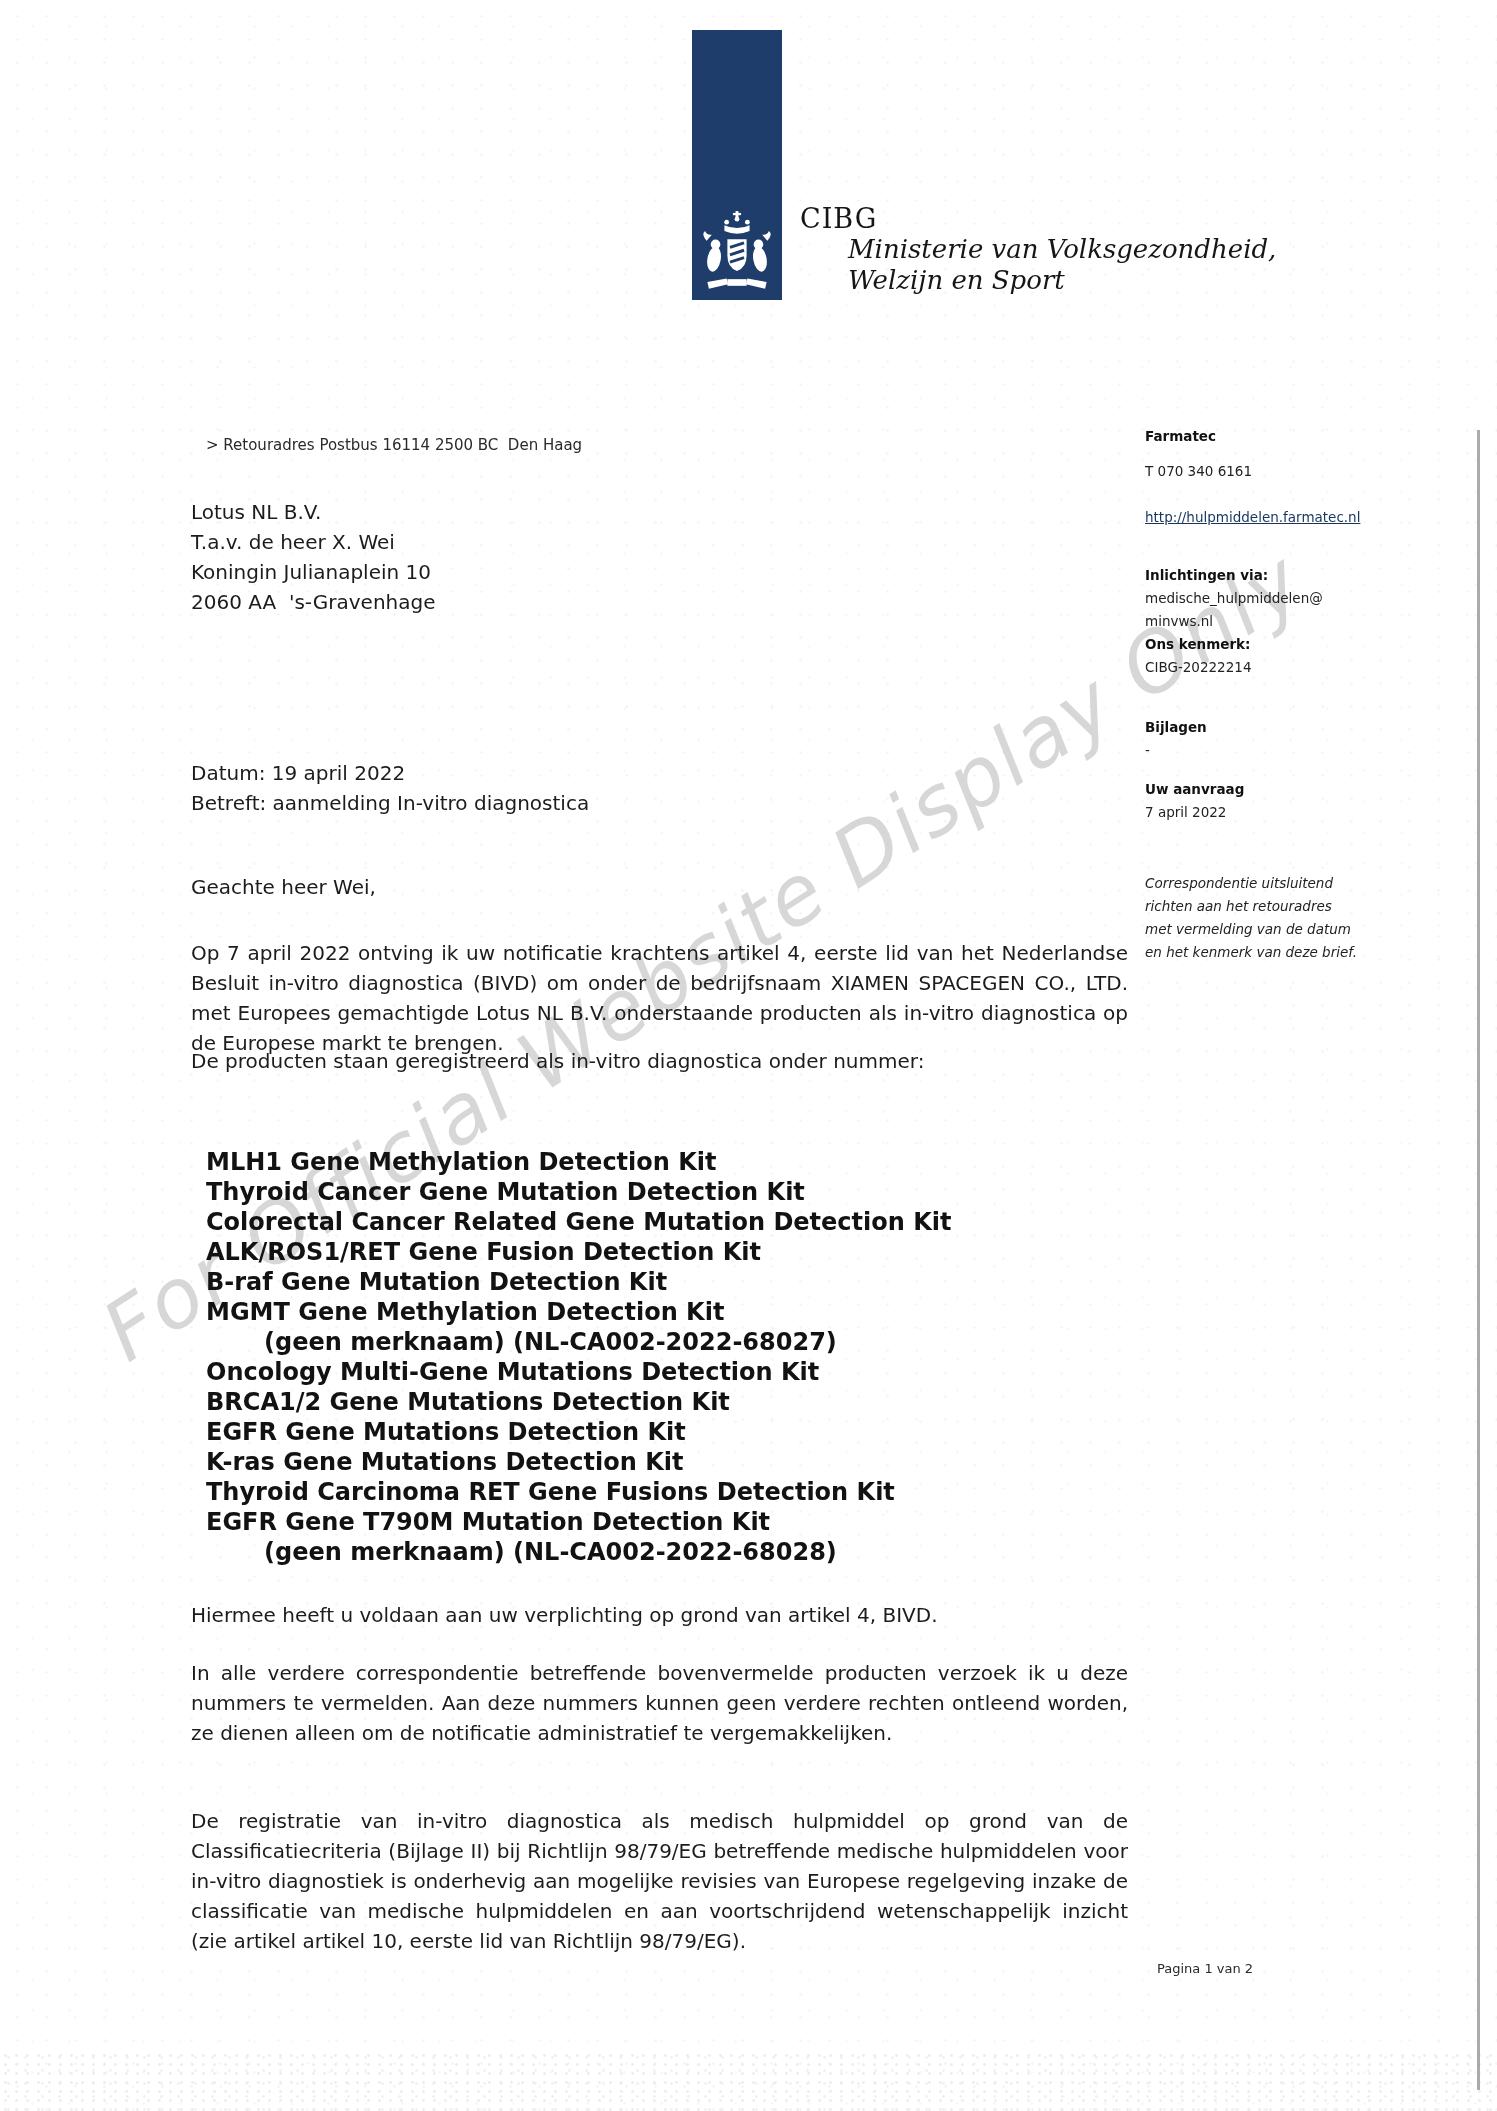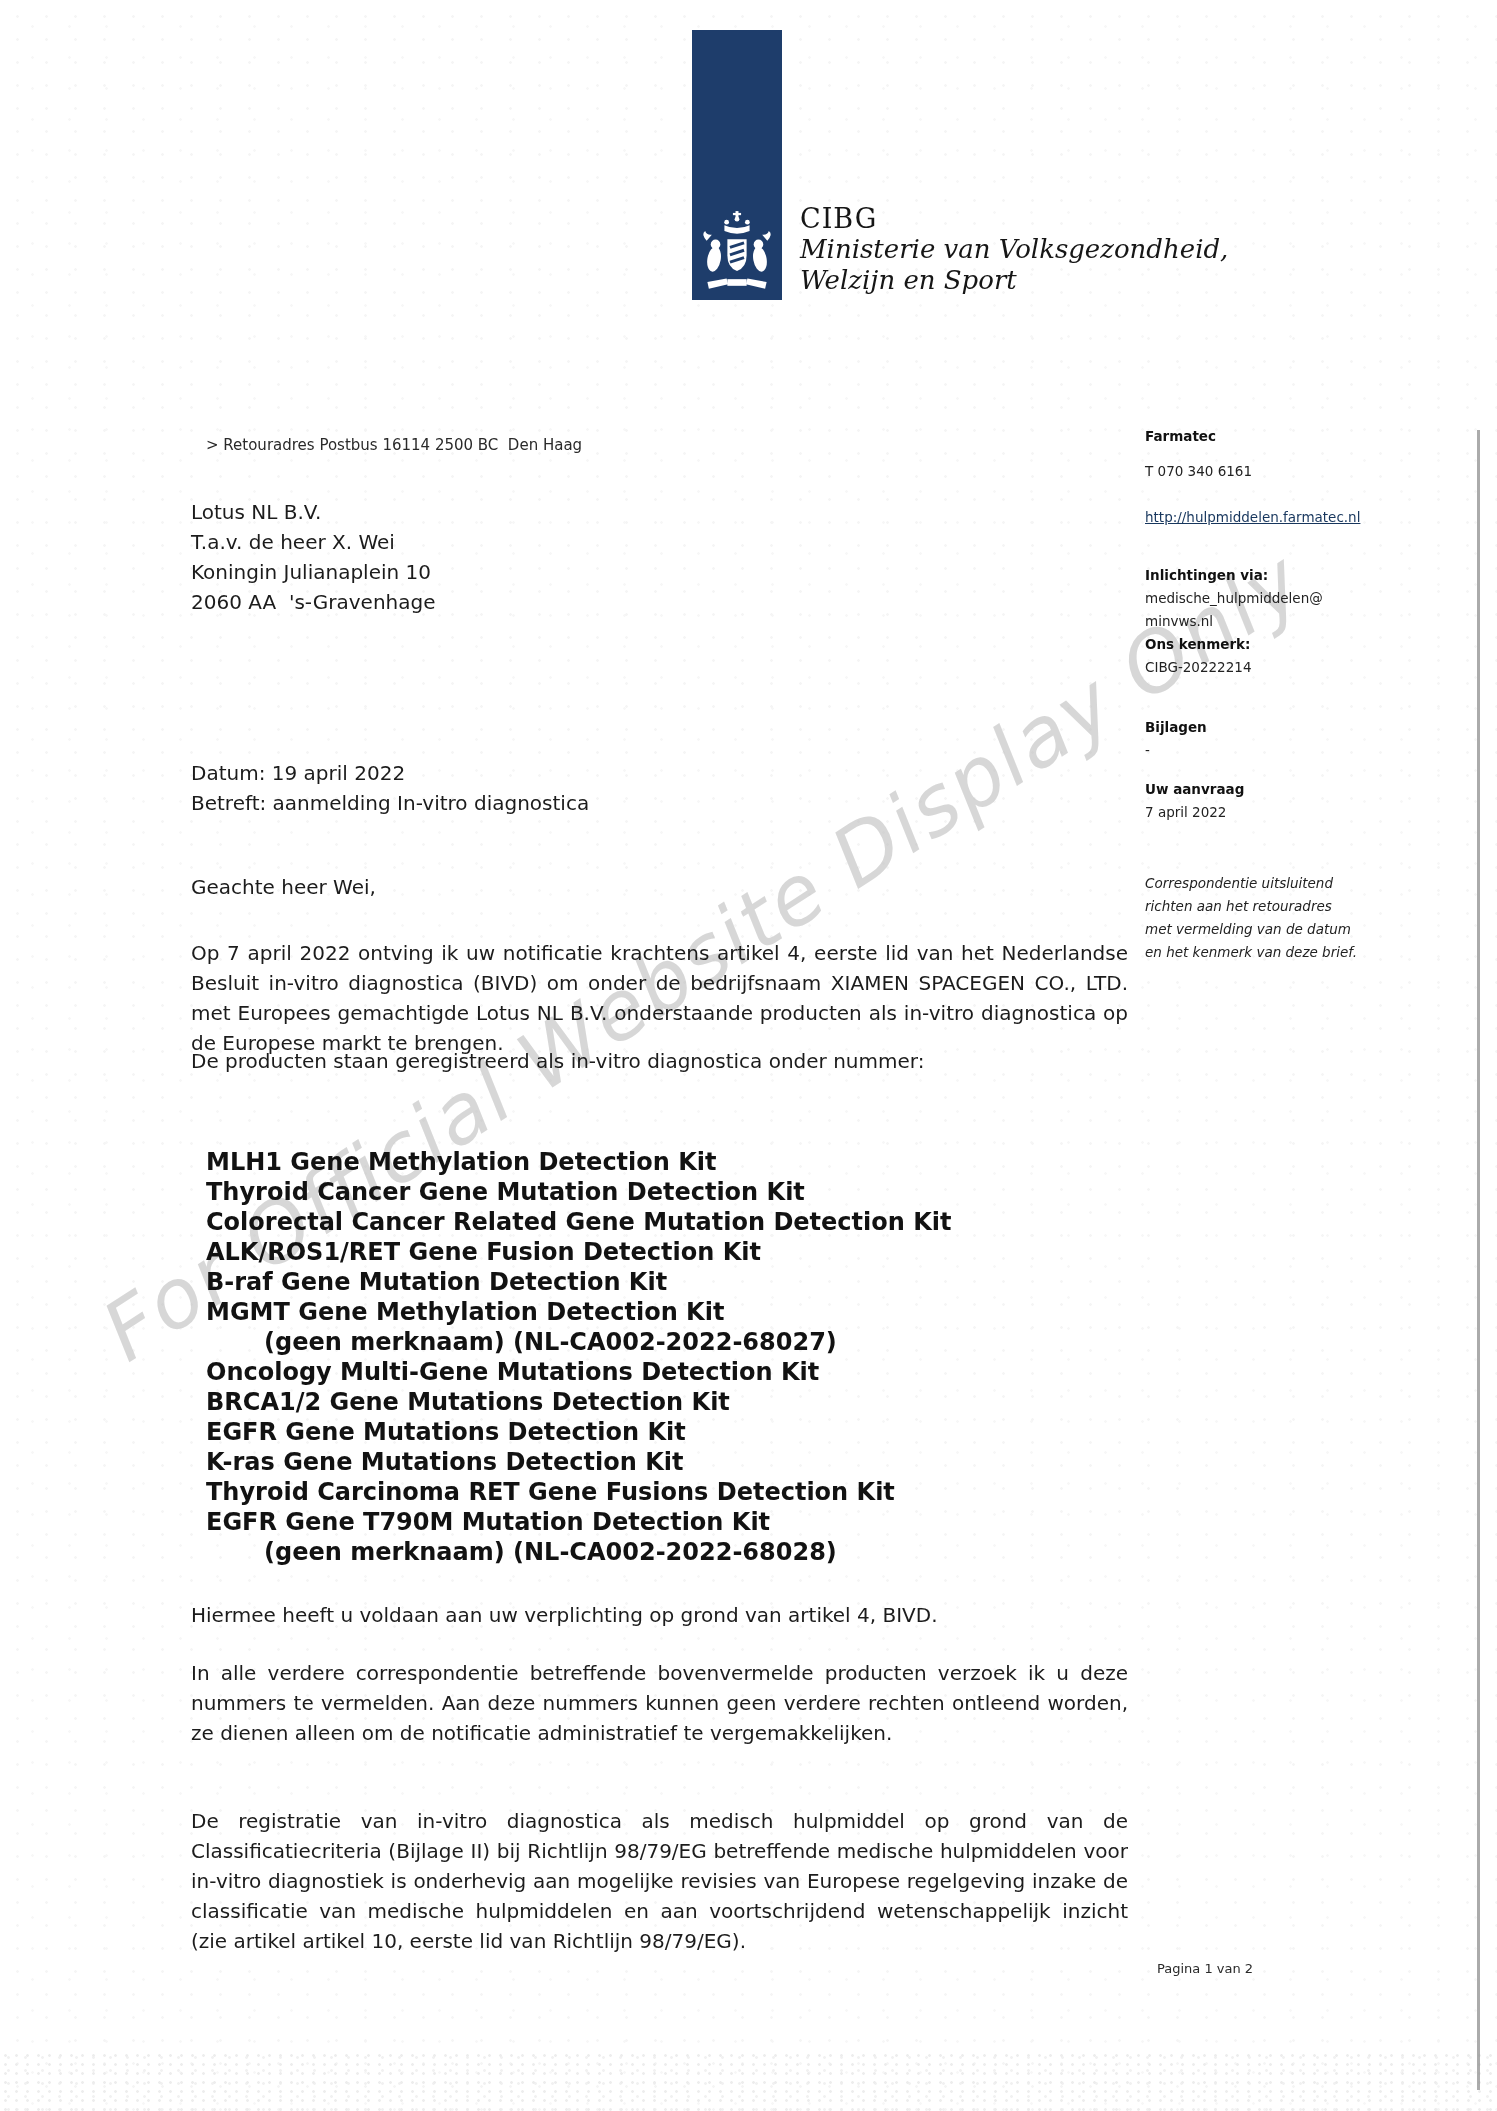--- a/index.html
+++ b/index.html
@@ -17,21 +17,21 @@
     color:#1c1c1c;
   }
   
   .banner{
     position:absolute;left:692px;top:30px;width:90px;height:270px;
     background:#1e3d6b;
   }
   .banner svg{position:absolute;left:50%;bottom:3px;transform:translateX(-50%);}
   .logo-text{position:absolute;left:800px;top:203px;line-height:31px;}
   .logo-org{font-family:"DejaVu Serif","Liberation Serif",serif;font-size:27px;letter-spacing:1px;color:#161616;}
-  .logo-min{font-family:"DejaVu Serif","Liberation Serif",serif;font-style:italic;font-size:26px;color:#161616;}
+  .logo-min{font-family:"DejaVu Serif","Liberation Serif",serif;font-style:italic;font-size:26px;color:#161616;margin-left:48px;}
   
   .return-address{position:absolute;left:206px;top:436px;font-size:15px;color:#2a2a2a;white-space:pre-wrap;}
   .recipient{position:absolute;left:191px;top:497px;font-size:20px;line-height:30px;}
   .recipient .li{white-space:pre-wrap;}
   .meta{position:absolute;left:191px;top:758px;font-size:20px;line-height:30px;}
   .salutation{position:absolute;left:191px;top:875px;font-size:20px;}
   .para{position:absolute;left:191px;width:937px;font-size:20px;line-height:30px;text-align:justify;}
   #para1{top:938px;}
   #para2{top:1046px;text-align:left;}
   .products{position:absolute;left:206px;top:1147px;font-size:24px;line-height:30px;font-weight:bold;color:#121212;width:980px;}

